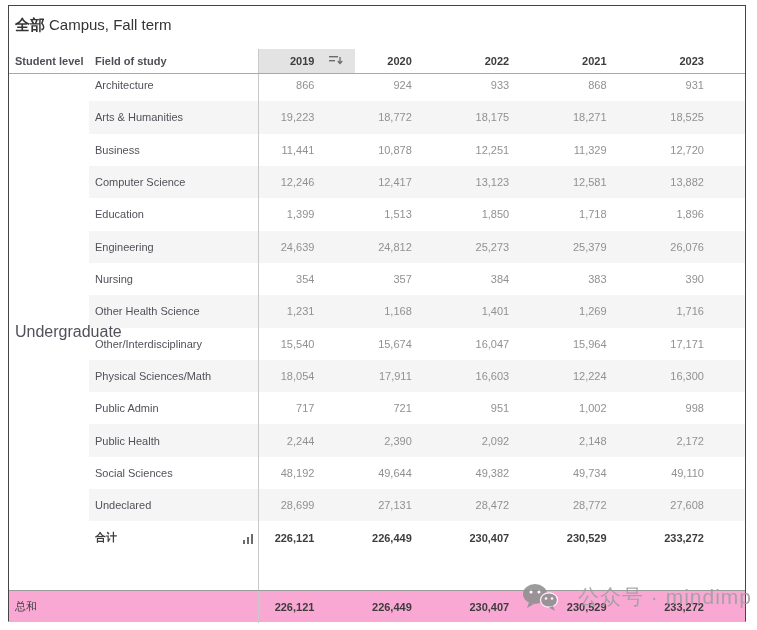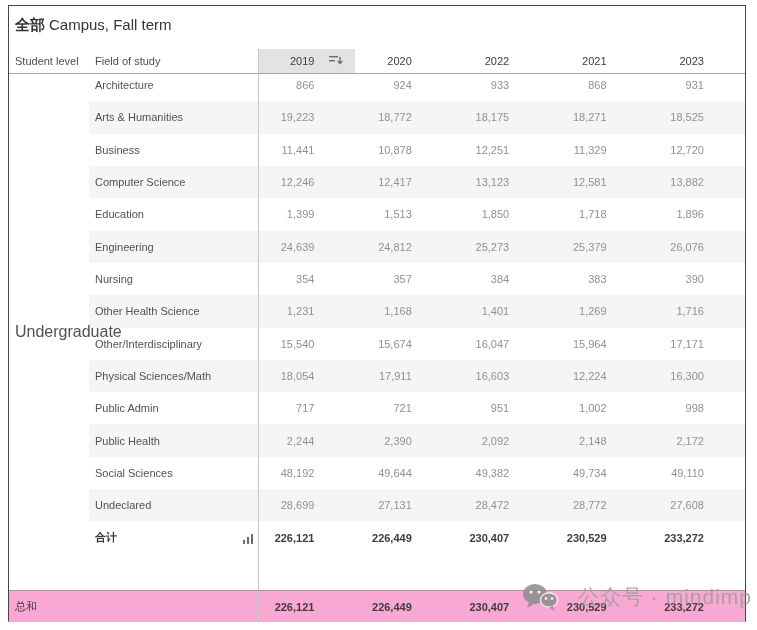--- a/index.html
+++ b/index.html
@@ -9,21 +9,21 @@
     position:absolute; left:8px; top:5px; width:738px; height:617px;
     border-top:1px solid #454545; border-left:1px solid #454545; border-right:1px solid #454545;
     border-bottom:1px solid #d6d6d6; background:#fff;
   }
   .title-bar { position:absolute; left:0; top:0; width:100%; height:43px; padding:10px 0 0 6px; }
   .title-bar .t { font-size:15px; color:#343434; }
   .title-bar .t-prefix { font-weight:bold; }
   .title-bar .t-rest { margin-left:4px; font-weight:normal; }
 
   .header-row { position:absolute; left:0; top:43px; width:736px; height:24px; display:flex; }
-  .hc { font-size:11px; color:#4e4e55; display:flex; align-items:center; }
+  .hc { font-size:11px; color:#4e4e55; display:flex; align-items:center;font-weight:bold; }
   .hc-student { width:80px; padding-left:6px; }
   .hc-field { width:169px; padding-left:6px; }
   .hc-year { width:97.4px; justify-content:flex-end; padding-right:41px; color:#3d3d3d; position:relative; }
   .hc-year.sorted { background:#e3e3e3; }
   .sort-icon { position:absolute; right:12px; top:6px; width:14px; height:12px; cursor:pointer; }
   .header-underline { position:absolute; left:0; top:67px; width:736px; height:1px; background:#a8a8a8; z-index:3; }
 
   .rows { position:absolute; left:0; top:63px; width:736px; }
   .row { margin-left:80px; width:656px; height:32.3125px; display:flex; align-items:center; }
   .row:nth-child(even) { background:#f5f5f5; }

